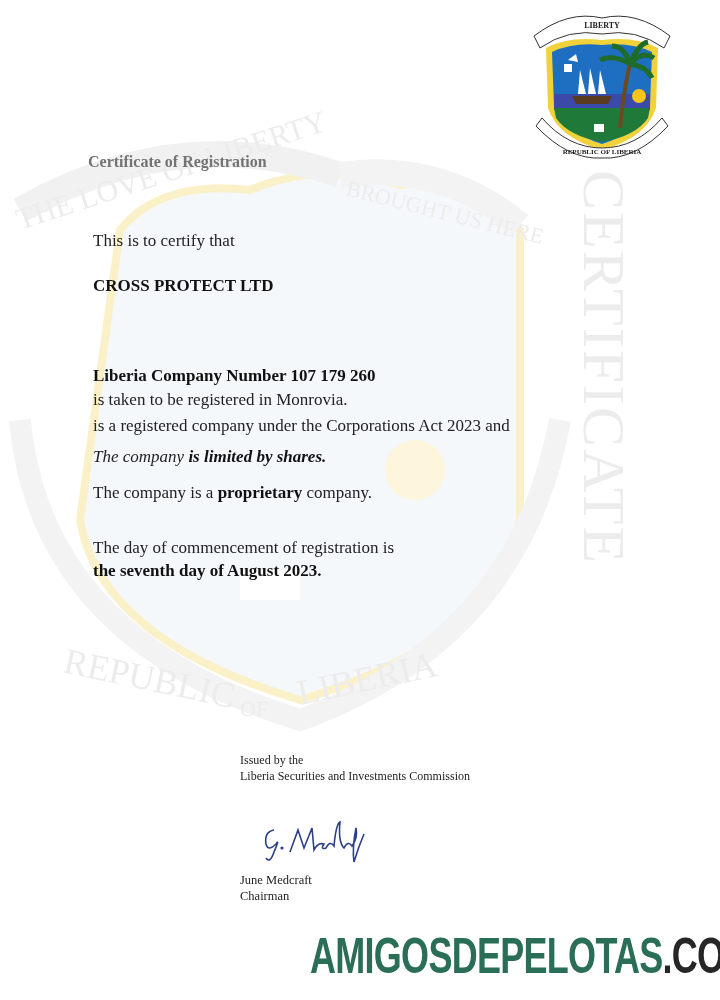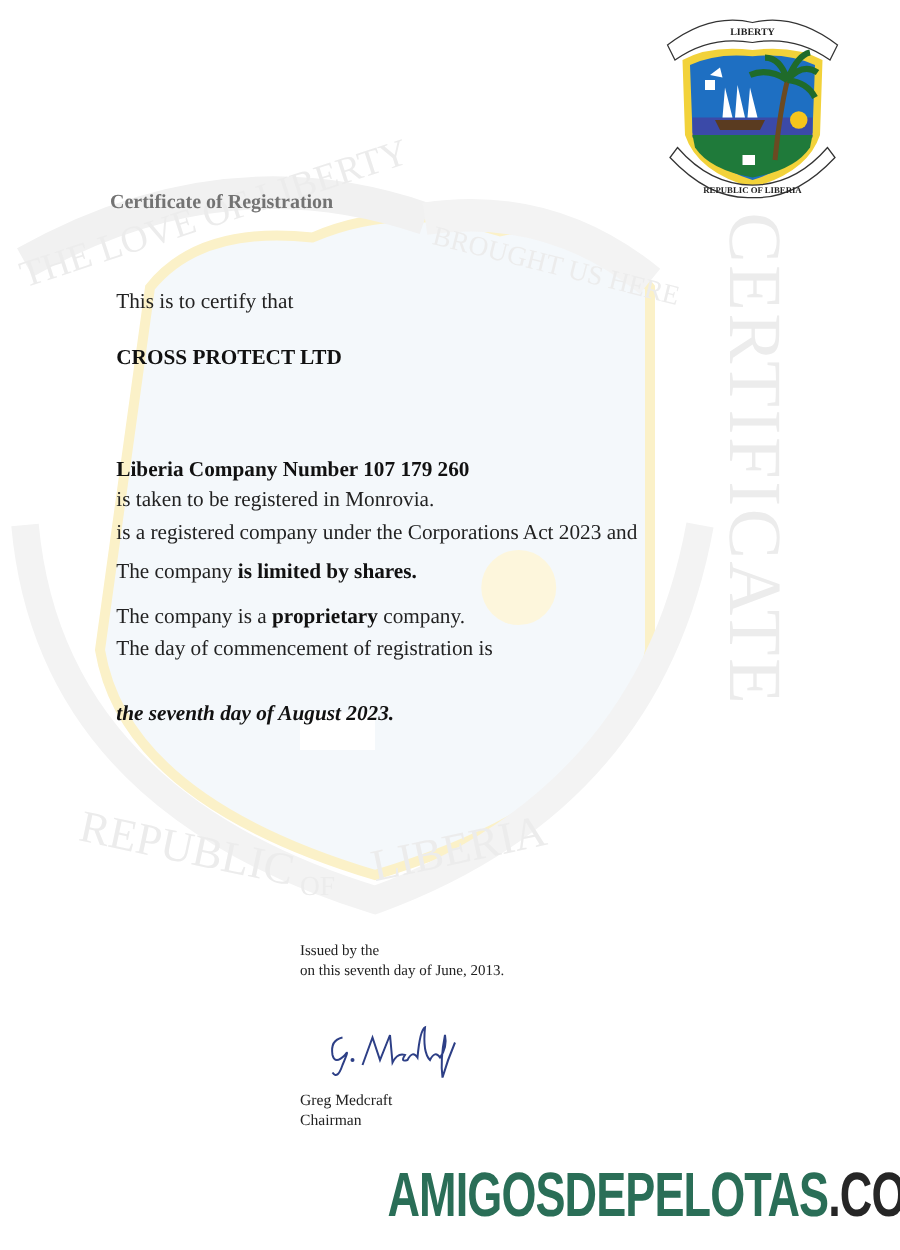--- a/index.html
+++ b/index.html
@@ -77,44 +77,44 @@
   <div class="title">
     <div>Certificate of Registration</div>
   </div>
 
   <div class="line bold" style="top:275px;">CROSS PROTECT LTD</div>
   <div class="line" style="top:230px;">This is to certify that</div>
   <div class="line bold" style="top:321px;margin-top:44px;">Liberia Company Number 107 179 260</div>
   <div class="line" style="top:367px;margin-top:48px;">is a registered company under the Corporations Act 2023 and</div>
   <div class="line" style="top:389px;">is taken to be registered in Monrovia.</div>
 
-  <div class="line" style="top:446px;">
+  <div class="line" style="top:446px;font-style:italic;">
     <span>The company </span><b>is limited by shares.</b>
   </div>
 
   <div class="line" style="top:482px;">
     <span>The company is a </span><b>proprietary</b><span> company.</span>
   </div>
 
-  <div class="line" style="top:508px;">The day of commencement of registration is</div>
-  <div class="line bold" style="top:560px;font-style:italic;">the seventh day of August 2023.</div>
+  <div class="line" style="top:537px;">The day of commencement of registration is</div>
+  <div class="line bold" style="top:560px;">the seventh day of August 2023.</div>
 
   <div class="issued">
     <div>Issued by the</div>
-    <div>on this seventh day of June, 2013.</div>
+    <div>Liberia Securities and Investments Commission</div>
   </div>
 
   <svg class="signature" viewBox="0 0 120 48">
     <path d="M14 12 Q4 14 6 26 Q8 34 16 26 Q20 20 14 34 Q10 46 6 40" fill="none" stroke="#2d3f86" stroke-width="1.6"></path>
     <circle cx="22" cy="30" r="1.6" fill="#2d3f86"></circle>
     <path d="M30 34 L38 12 L44 30 L52 10 L54 32 Q58 24 64 26 Q60 32 66 30 Q70 22 74 28 Q76 6 80 4 Q78 24 84 30 Q88 22 92 28 Q98 20 96 10 Q92 30 94 44 Q98 30 104 16" fill="none" stroke="#2d3f86" stroke-width="1.6"></path>
   </svg>
 
   <div class="signer">
-    <div>Greg Medcraft</div>
+    <div>June Medcraft</div>
     <div>Chairman</div>
   </div>
 
   <div class="brand">
     <span class="green">AMIGOSDEPELOTAS</span>
       <span class="dark">.COM</span>
   </div>
 </div>
 
 </body></html>

